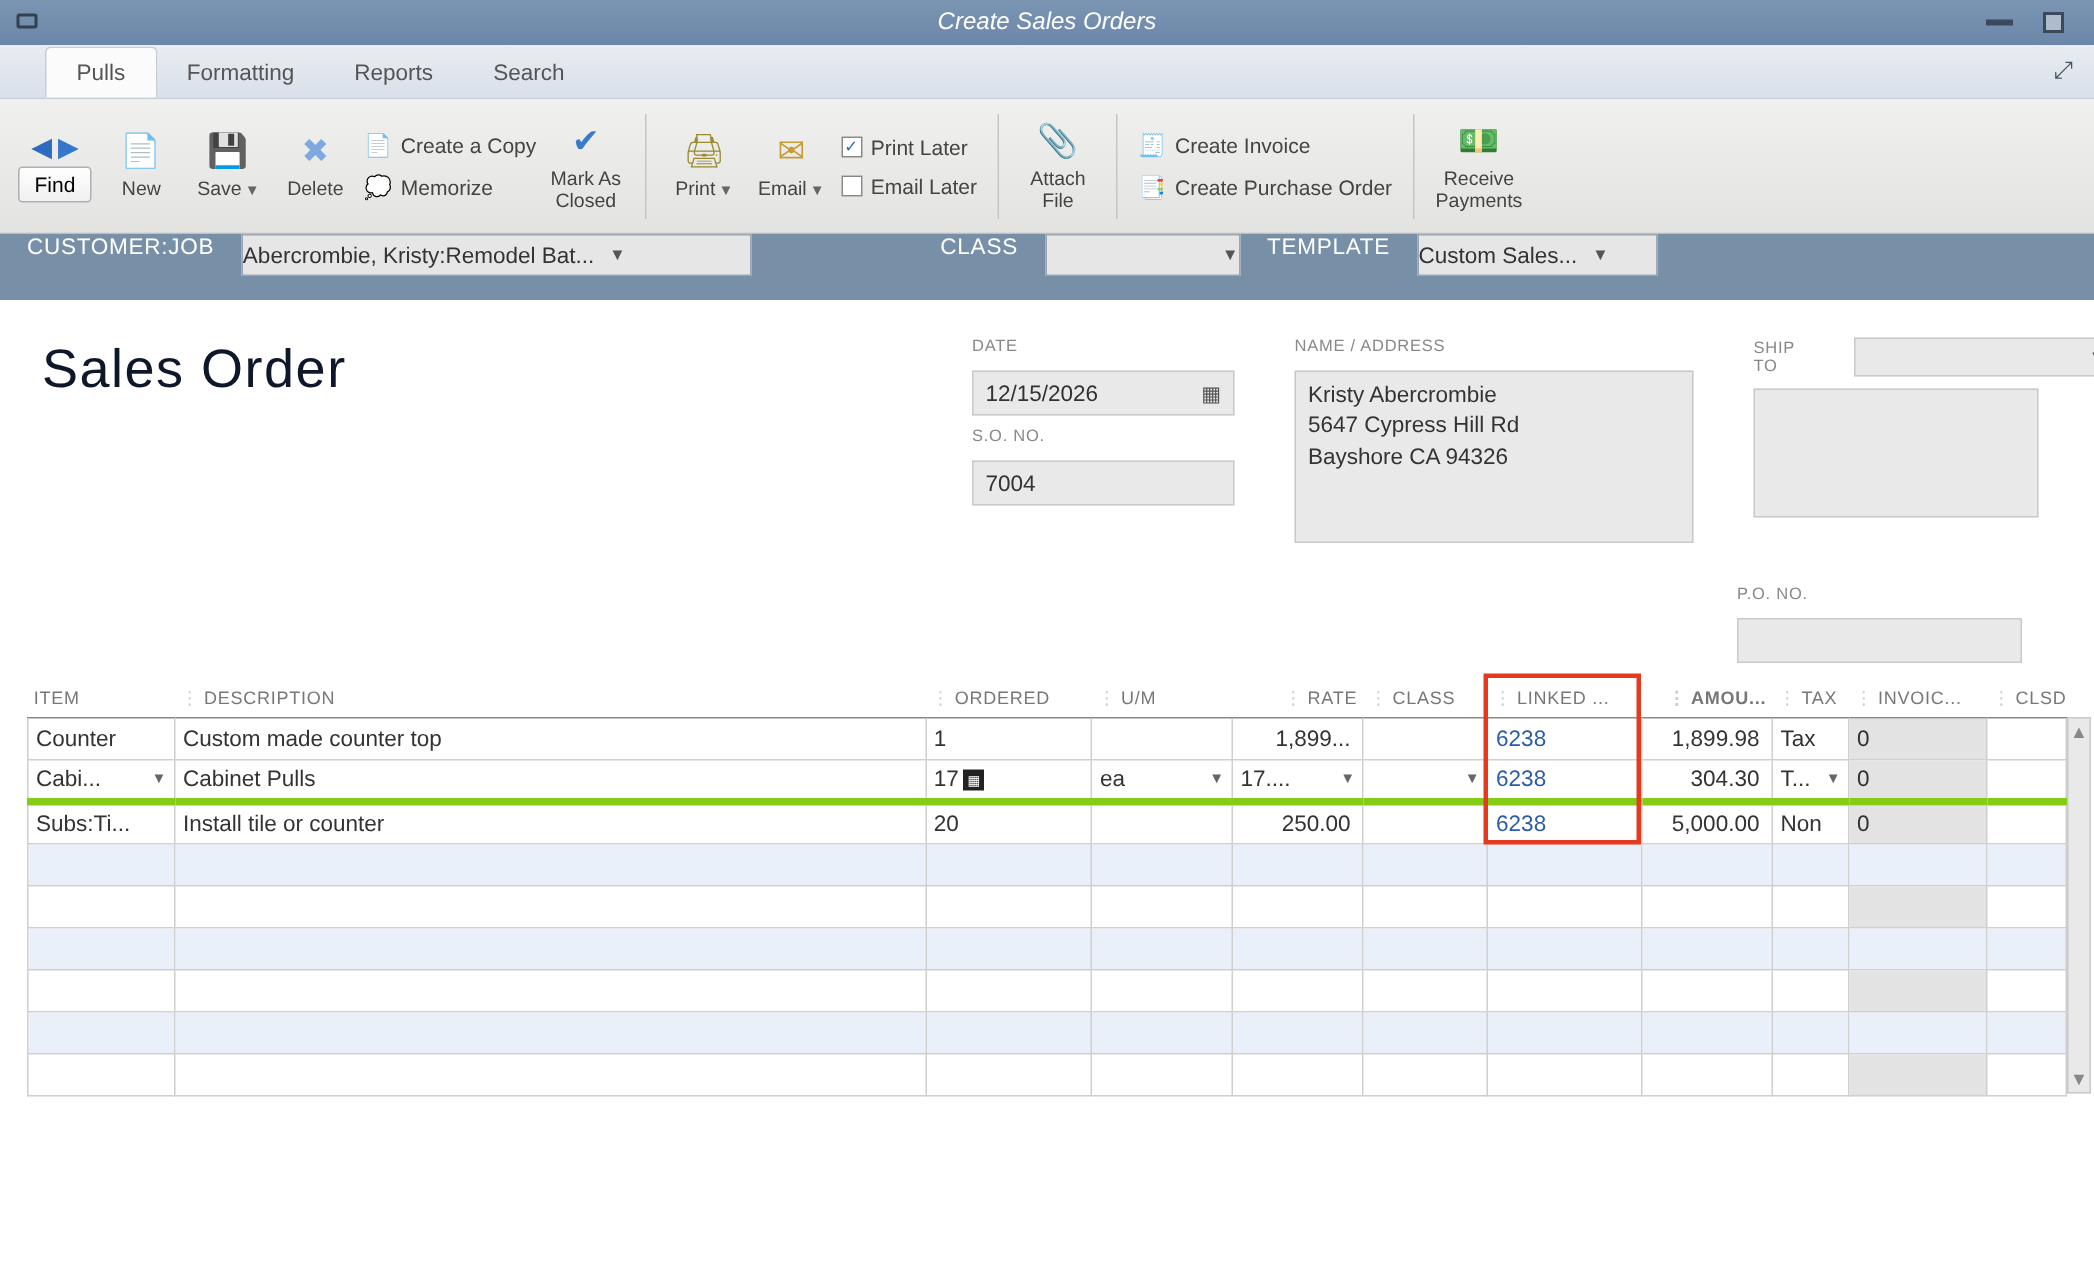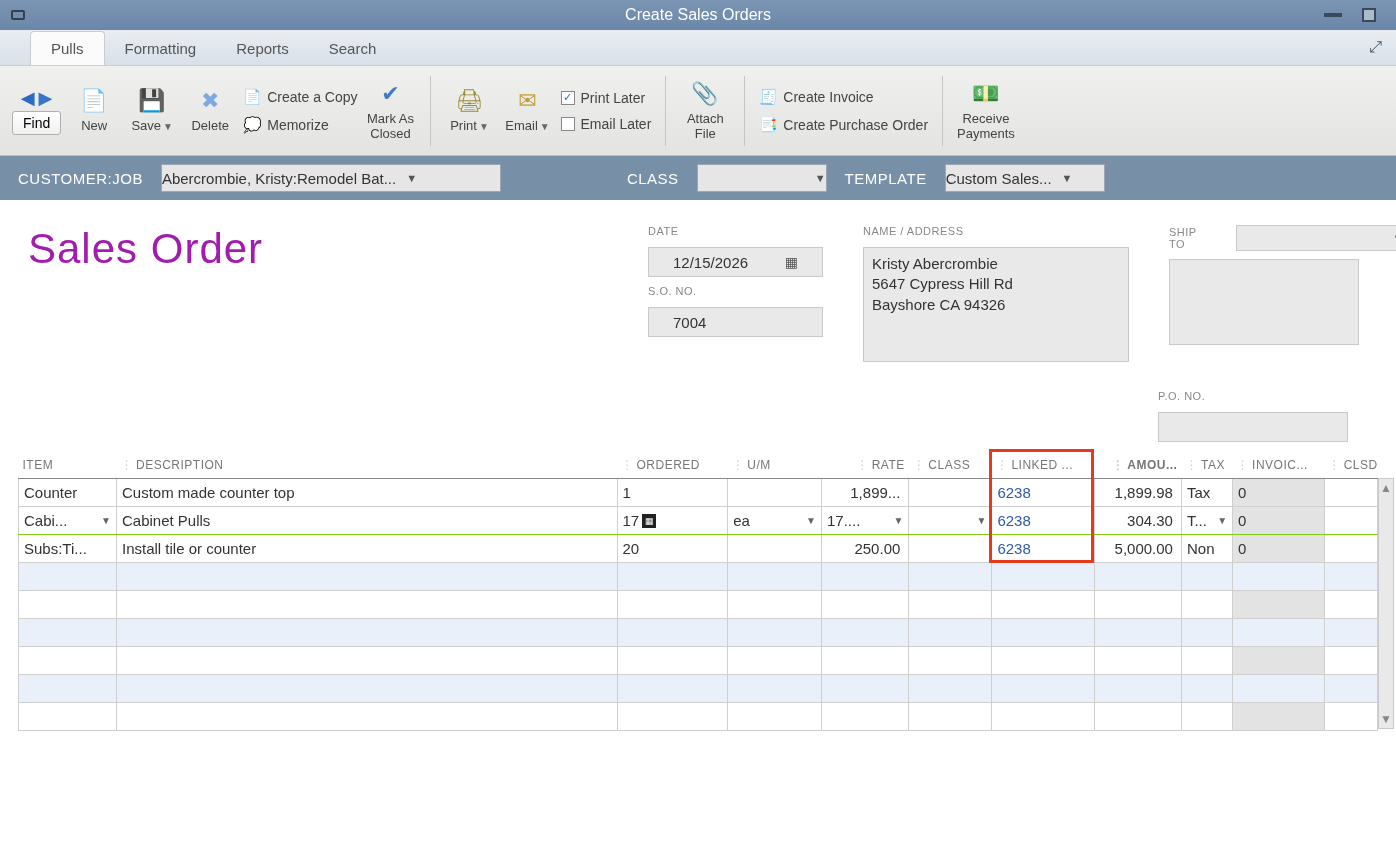--- a/index.html
+++ b/index.html
@@ -2,21 +2,21 @@
 <html><head>
 <meta charset="utf-8">
 <style>
 * { box-sizing: border-box; margin: 0; padding: 0; }
 body { font-family: Arial, sans-serif; font-size: 13px; background: #fff; overflow: hidden; width: 1396px; height: 842px; }
 
 
 .title-bar { background: linear-gradient(#7b95b3, #6b87a8); height: 30px; display: flex; align-items: center; color: #fff; font-size: 16px; position: relative; }
 .title-bar .sys-icon { width: 28px; text-align: center; margin-left: 4px; }
 .title-bar .sys-icon .square { width: 14px; height: 10px; border: 2px solid #33414f; display: inline-block; border-radius: 2px;}
-.title-bar .title-text { position: absolute; left: 50%; transform: translateX(-50%); }
+.title-bar .title-text { position: absolute; left: 50%; transform: translateX(-50%); font-style: italic; }
 .title-bar .win-controls { margin-left: auto; display: flex; align-items: center; gap: 20px; padding-right: 20px; }
 .title-bar .min-icon { width: 18px; height: 4px; background: #3a4a5c; }
 .title-bar .restore-icon { width: 14px; height: 14px; border: 2px solid #3a4a5c; background:#aebbca;}
 
 
 .tab-strip { background: linear-gradient(#e9edf2, #d9e0e9); height: 36px; display: flex; align-items: flex-end; padding: 0 30px; border-bottom: 1px solid #c7cdd4; position: relative;}
 .tab { padding: 8px 20px; color: #555; font-size: 15px; cursor: pointer; }
 .tab.active { background: #fbfbfb; border: 1px solid #c7cdd4; border-bottom: none; border-radius: 4px 4px 0 0; }
 .tab-strip .expand-icon { position:absolute; right:14px; top:8px; font-size:16px; color:#445463;}
 
@@ -45,36 +45,36 @@
 .mark-closed { color:#3a7cc9;}
 .print-ico { color:#9b8b34;}
 .email-ico { color:#c49d36;}
 .attach-ico { color:#395789;}
 .invoice-ico { color:#3b9b3b;}
 .po-ico { color:#3b9b3b;}
 .receive-ico { color:#3b9b3b;}
 .drop-arrow { font-size:10px; color:#666; margin-left:2px;}
 
 
-.cust-bar { background: #7790a7; height: 44px; display: flex; align-items: center; padding: 0 18px; gap: 18px; color: #fff; font-size: 15px; }
+.cust-bar { background: #7790a7; height: 44px; display: flex; padding: 0 18px; gap: 18px; color: #fff; font-size: 15px; }
 .cust-bar .lbl { letter-spacing: 0.5px; }
 .cust-bar .dd { background: #e6e6e6; border: 1px solid #9aa6b2; height: 28px; display: flex; align-items: center; padding: 0 0; color: #333; font-size: 15px; cursor: pointer; position:relative; }
 .cust-bar .dd .caret { margin-left: 10px; color: #555; font-size: 11px;}
 .dd-customer { width: 340px;}
 .dd-class { width: 130px;}
 .dd-template { width: 160px;}
 .cust-spacer { flex: 1; max-width: 90px;}
 
 
 .form-area { padding: 25px 28px 10px 28px; }
 .form-top { display: flex; gap: 40px; align-items: flex-start;}
-.form-title { font-size: 42px; color: #a21caf; font-weight: normal; letter-spacing: 1px; flex:0 0 580px;}
+.form-title { font-size: 36px; color: #0f172a; font-weight: normal; letter-spacing: 1px; flex:0 0 580px;}
 .field-col { display:flex; flex-direction:column; gap: 8px;}
 .field-lbl { font-size: 11px; color: #888; letter-spacing: 0.5px; margin-bottom:2px;}
-.text-input { background: #e9e9e9; border: 1px solid #c9c9c9; height: 30px; padding: 0 24px; font-size: 15px; color: #333; display:flex; align-items:center; position:relative;}
+.text-input { background: #e9e9e9; border: 1px solid #c9c9c9; height: 30px; padding: 0 8px; font-size: 15px; color: #333; display:flex; align-items:center; position:relative;}
 .date-input { width: 175px;}
 .date-input .cal { margin-left:auto; color:#555; font-size:14px;}
 .so-input { width: 175px;}
 .addr-box { background:#e9e9e9; border:1px solid #c9c9c9; width: 266px; height: 115px; padding:6px 8px; font-size:15px; color:#333; line-height:1.35;}
 .ship-dd { width:190px; height:26px; background:#e9e9e9; border:1px solid #c9c9c9; display:flex; align-items:center; padding:0 6px; justify-content:flex-end;}
 .ship-box { background:#e9e9e9; border:1px solid #c9c9c9; width:190px; height:86px;}
 .po-row { display:flex; justify-content:flex-end; margin-top: 28px; padding-right: 20px;}
 .po-box { background:#e9e9e9; border:1px solid #c9c9c9; width:190px; height:30px;}
 
 
@@ -92,21 +92,21 @@
 .mini-caret { font-size:10px; color:#666; margin-left:auto;}
 .mini-sq { width:14px; height:14px; background:#222; color:#fff; display:inline-flex; align-items:center; justify-content:center; font-size:9px;}
 .scroll-track { position:absolute; right:2px; top:26px; bottom:2px; width:16px; background:#e9e9e9; border:1px solid #c9c9c9; display:flex; flex-direction:column; justify-content:space-between; align-items:center; padding:2px 0;}
 .scroll-arrow { color:#888; font-size:12px;}
 .col-invoice { background:#e3e3e3;}
 
 
 .c-item{width:92px} .c-desc{width:470px} .c-ord{width:104px} .c-um{width:88px} .c-rate{width:82px} .c-class{width:78px} .c-linked{width:96px} .c-amount{width:82px} .c-tax{width:48px} .c-invoic{width:86px} .c-clsd{width:50px}
 
 
-tr.editing td { border-top:1px solid #444; border-bottom:1px solid #84cc16;}
+tr.editing td { border-top:1px solid #444; border-bottom:5px solid #84cc16;}
 
 
 .linked-highlight { position:absolute; border:3px solid #e63a1e; pointer-events:none;}
 </style>
 </head>
 <body>
 
 <div class="title-bar">
   <div class="sys-icon"><span class="square"></span></div>
   <div class="title-text">Create Sales Orders</div>

